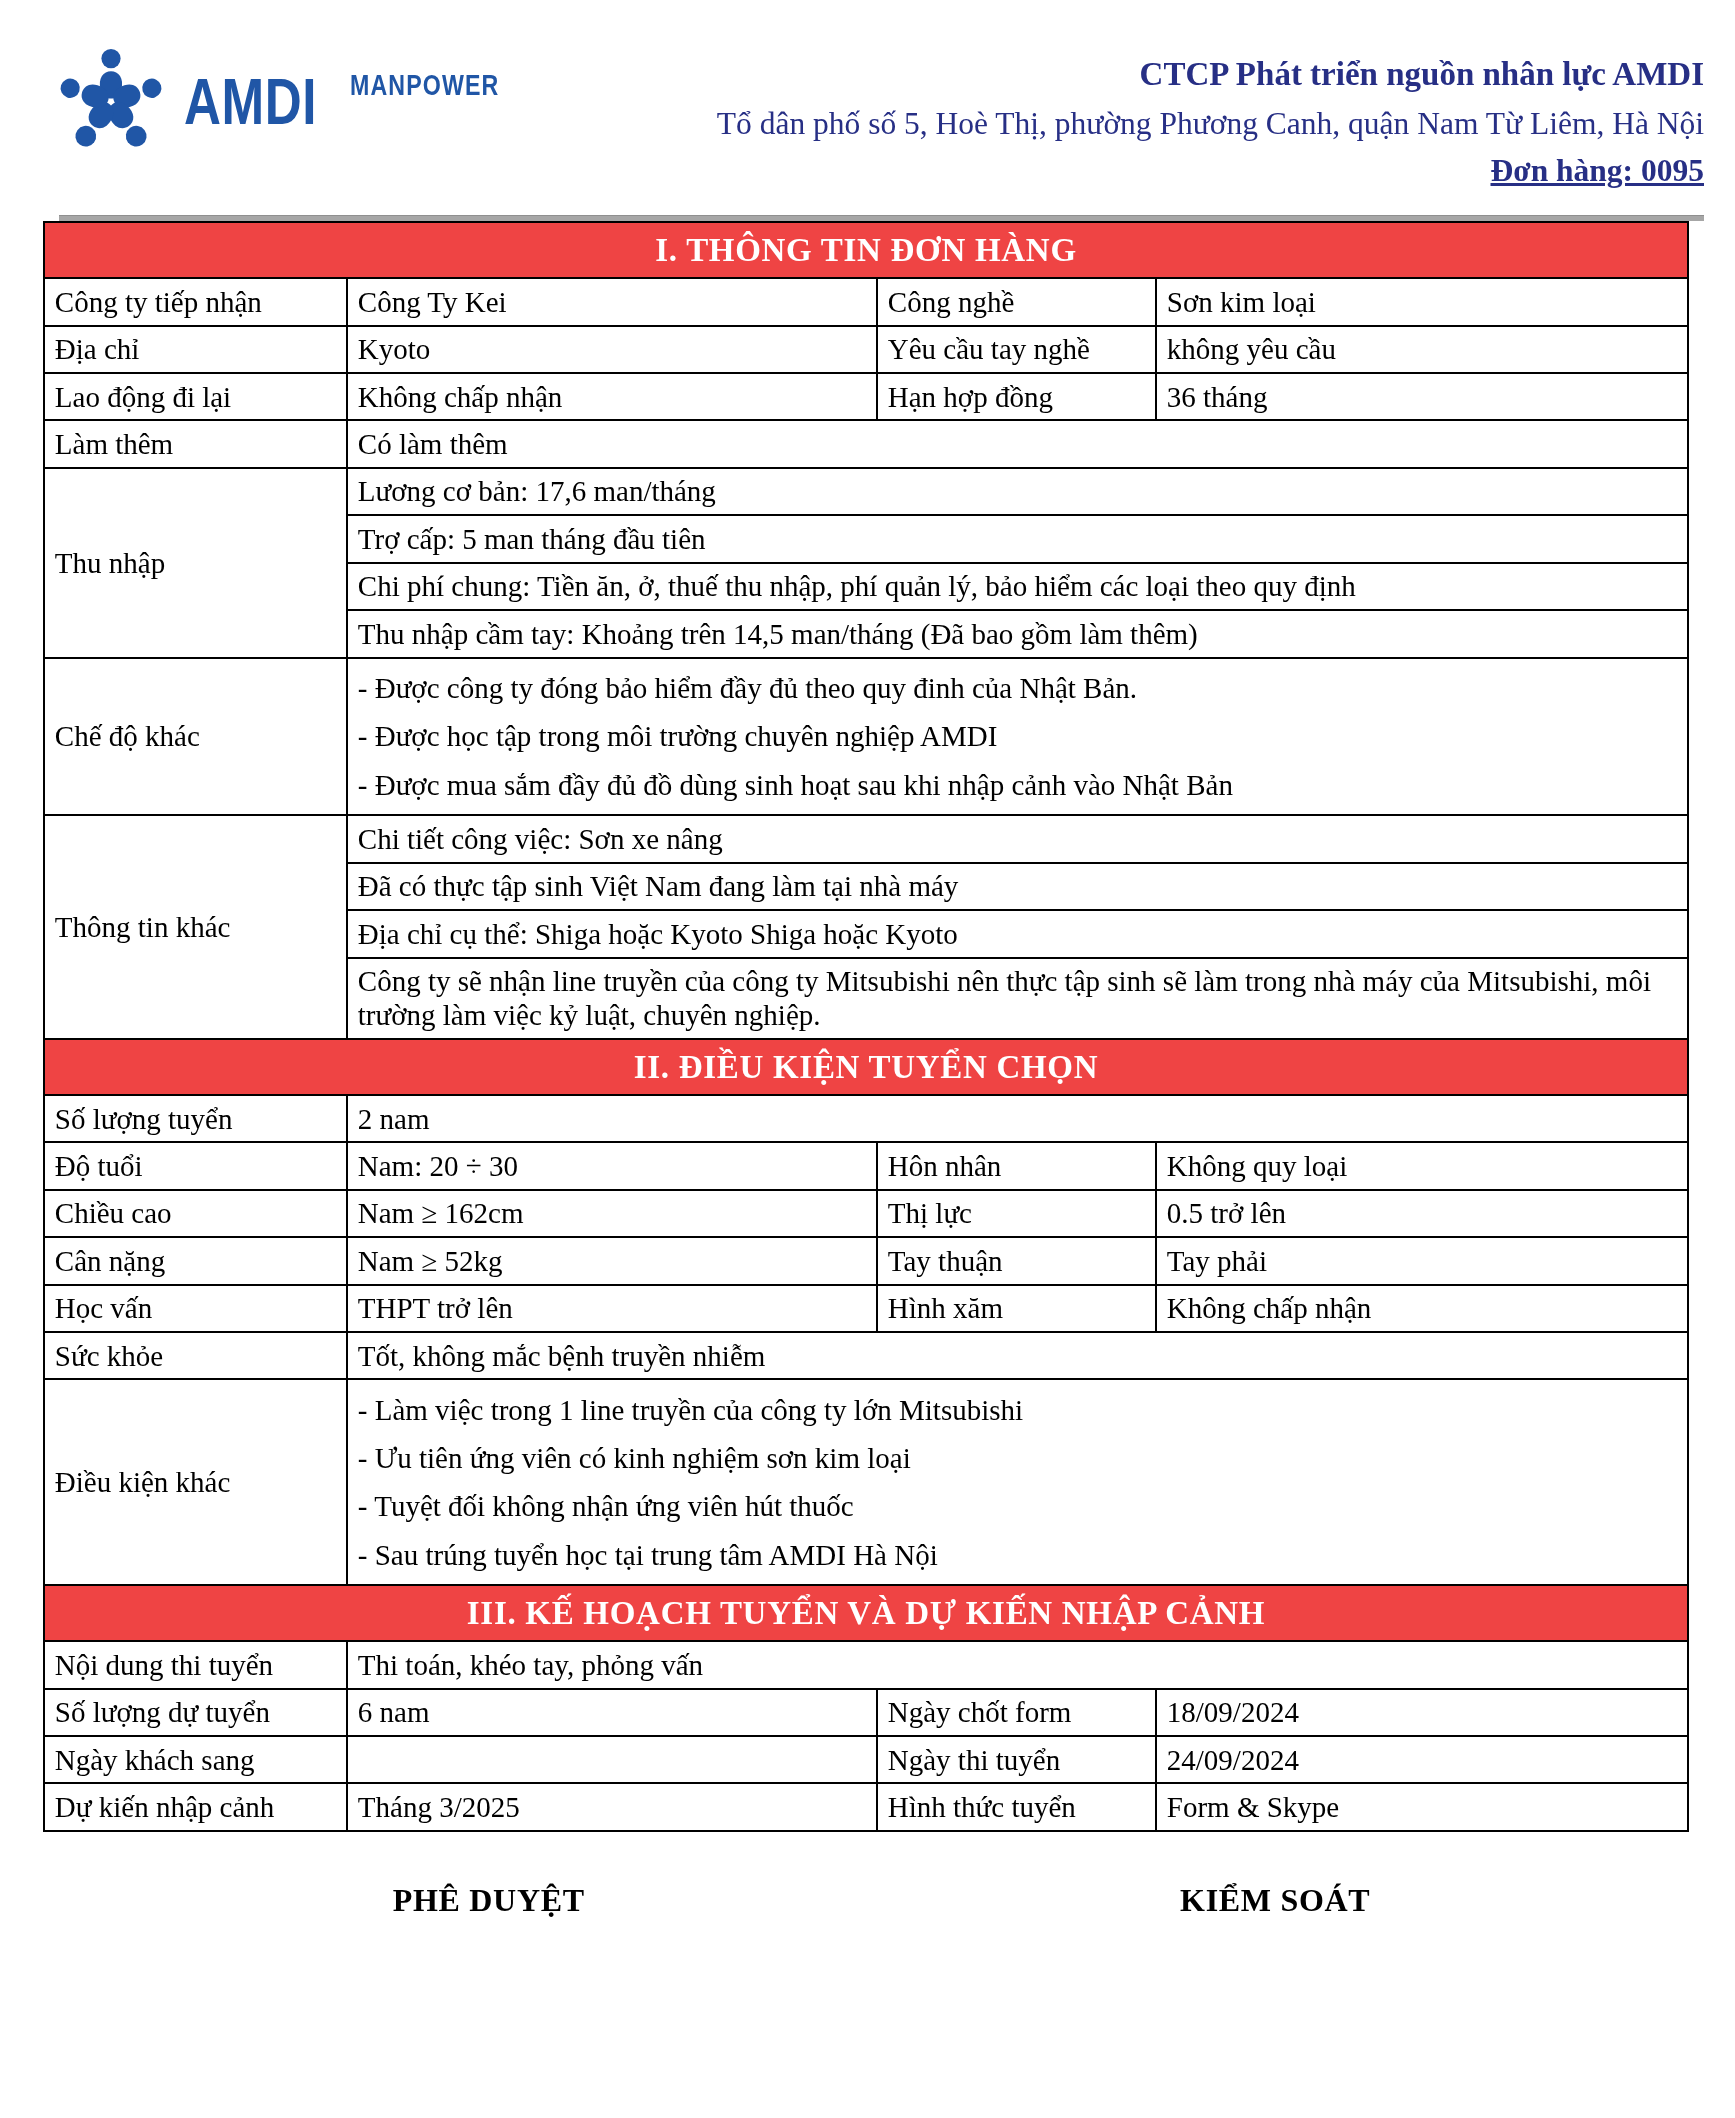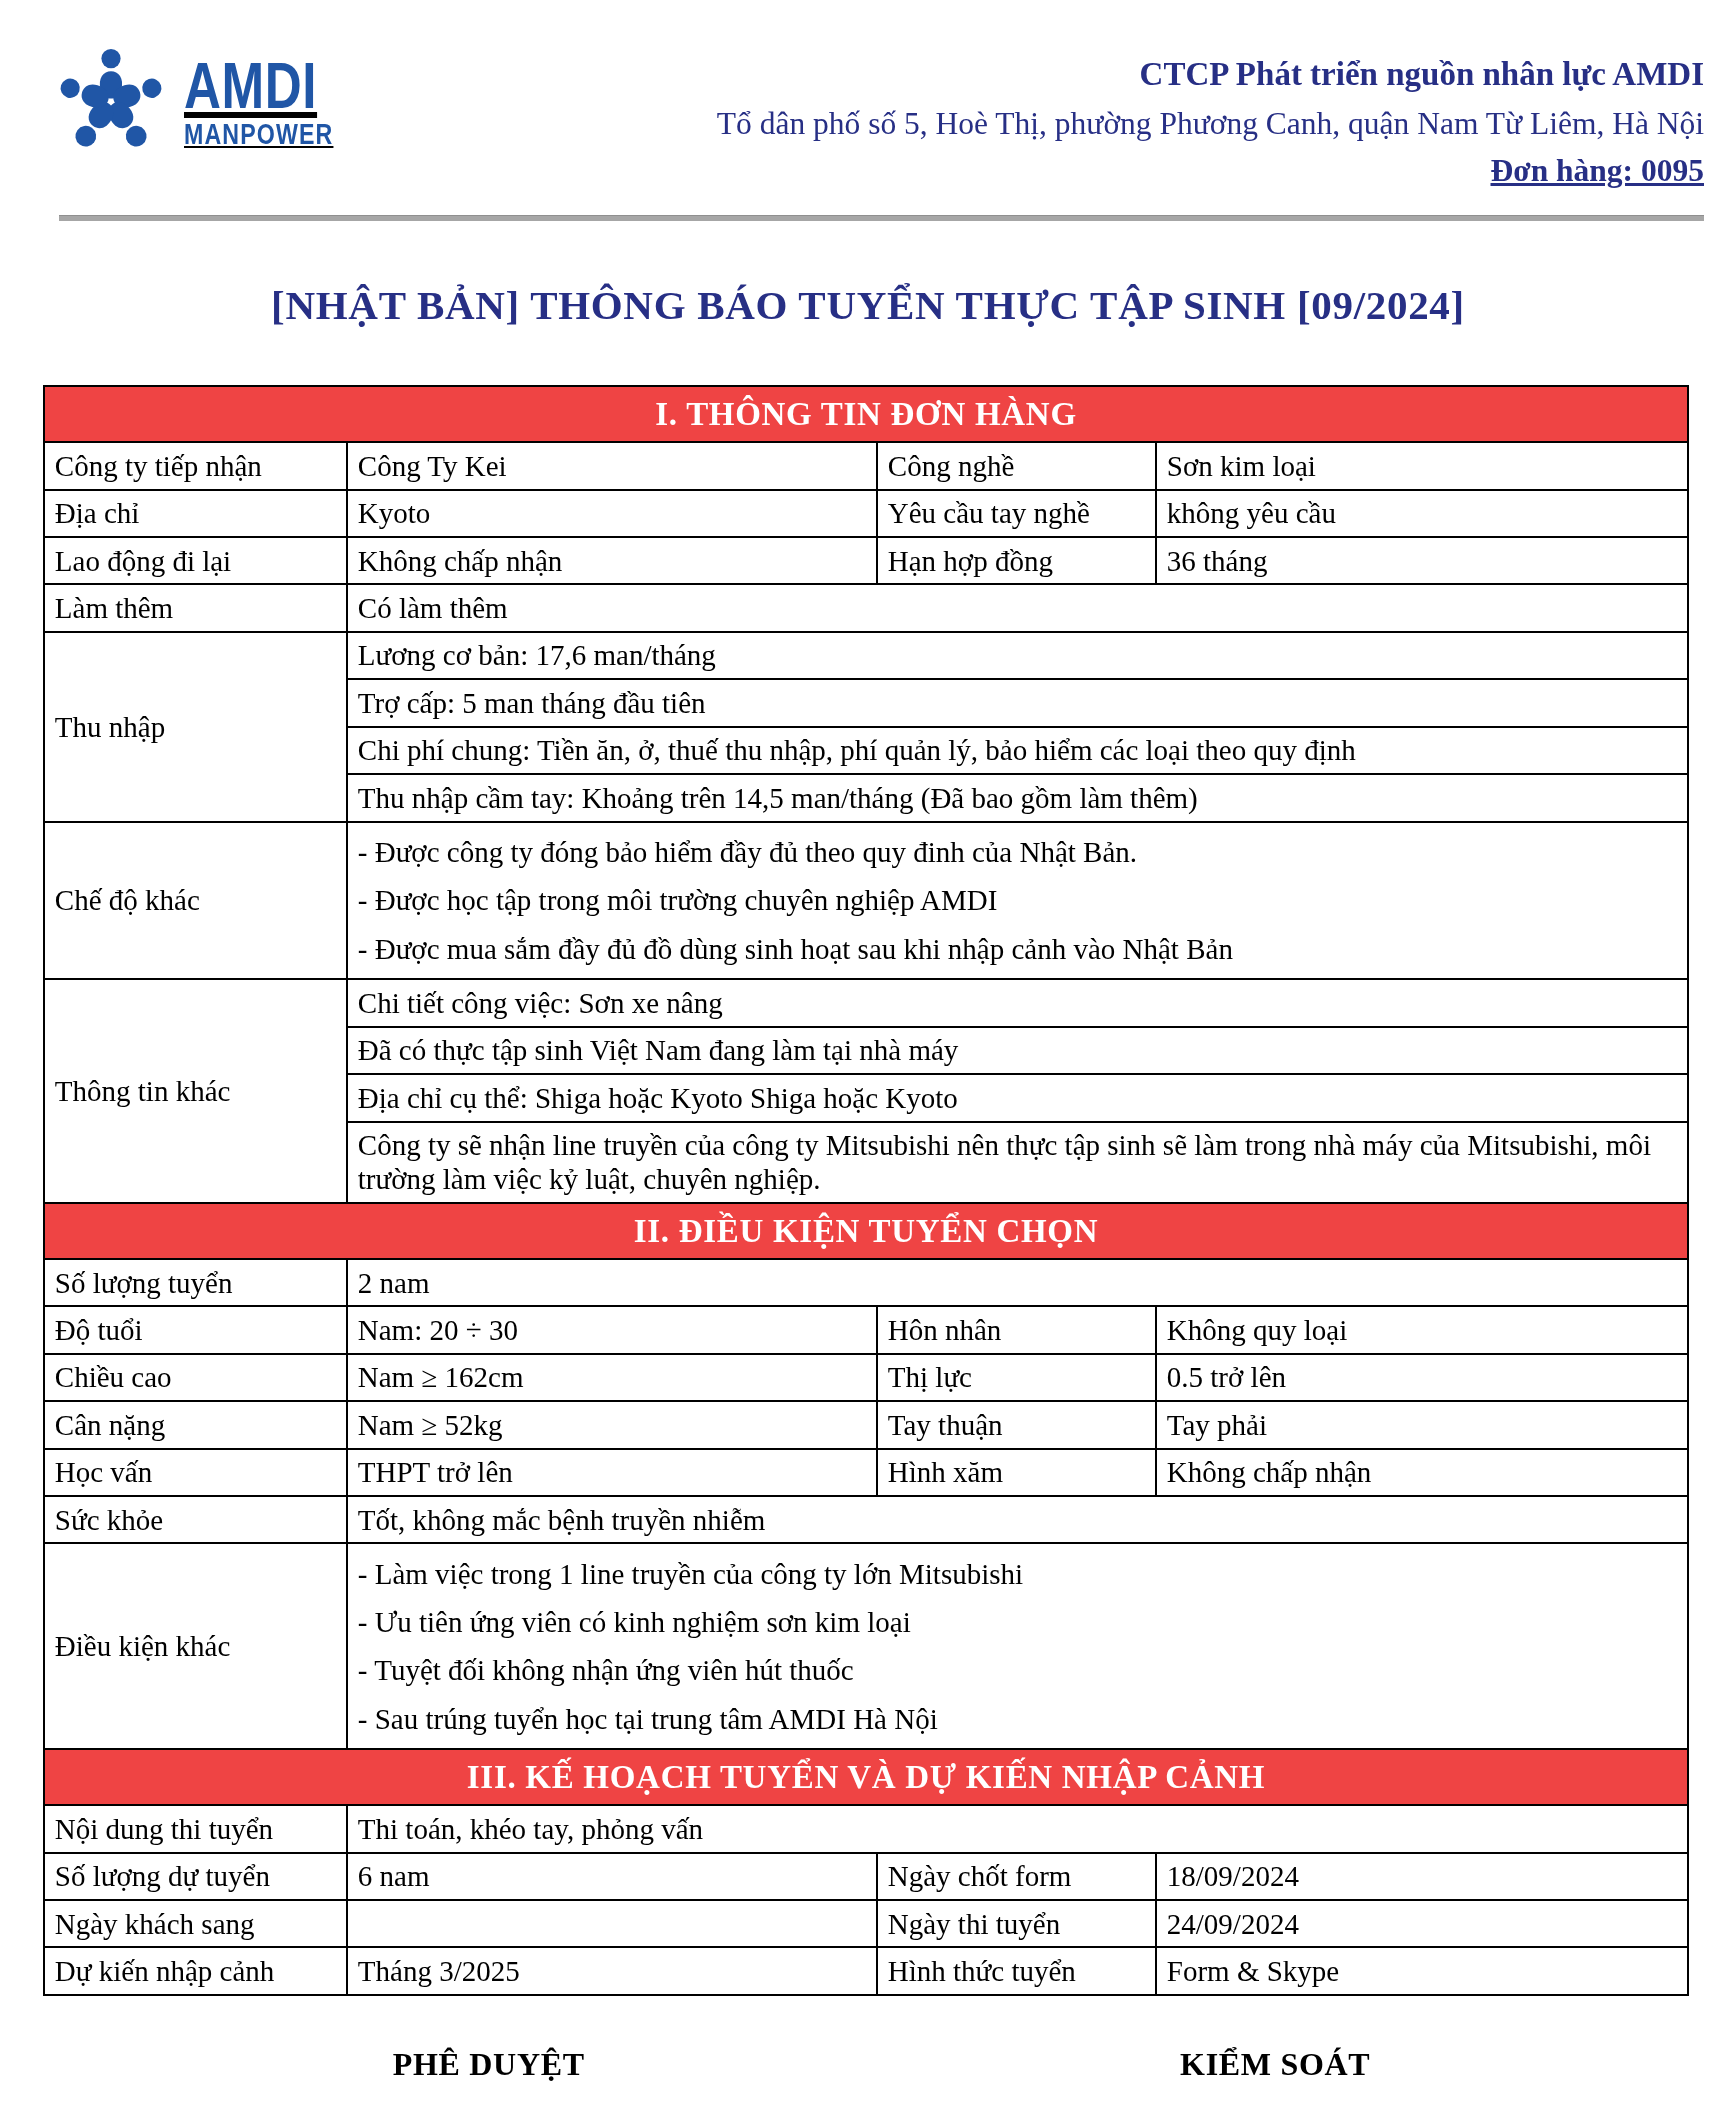--- a/index.html
+++ b/index.html
@@ -16,21 +16,21 @@
 
   
   .hdr {
     display: flex;
     justify-content: space-between;
     align-items: flex-start;
     padding: 46px 32px 0 52px;
   }
   .logo { display: flex; align-items: center; gap: 14px; }
   .logo-icon { width: 118px; height: 111px; }
-  .logo-text { display: flex; flex-direction: column; line-height: 1; text-decoration: underline; }
+  .logo-text { display: flex; flex-direction: row; line-height: 1; }
   .brand {
     font-family: "Liberation Sans", "DejaVu Sans", sans-serif;
     font-weight: bold;
     font-size: 64px;
     color: #2056A6;
     transform: scaleX(0.80);
     transform-origin: left center;
     letter-spacing: 0.7px;
   }
   .brand-sub {
@@ -154,21 +154,20 @@
     </div>
     <div class="hdr-right">
       <div class="company">CTCP Phát triển nguồn nhân lực AMDI</div>
       <div class="address">Tổ dân phố số 5, Hoè Thị, phường Phương Canh, quận Nam Từ Liêm, Hà Nội</div>
       <div class="order">Đơn hàng: 0095</div>
     </div>
   </div>
 
   <div class="rule"></div>
 
-  <h1 class="doc-title">[NHẬT BẢN] THÔNG BÁO TUYỂN THỰC TẬP SINH [09/2024]</h1>
 
   <table class="doc">
     <colgroup>
         <col class="c1">
         <col class="c2">
         <col class="c3">
         <col class="c4">
       </colgroup>
 
     <tbody>

